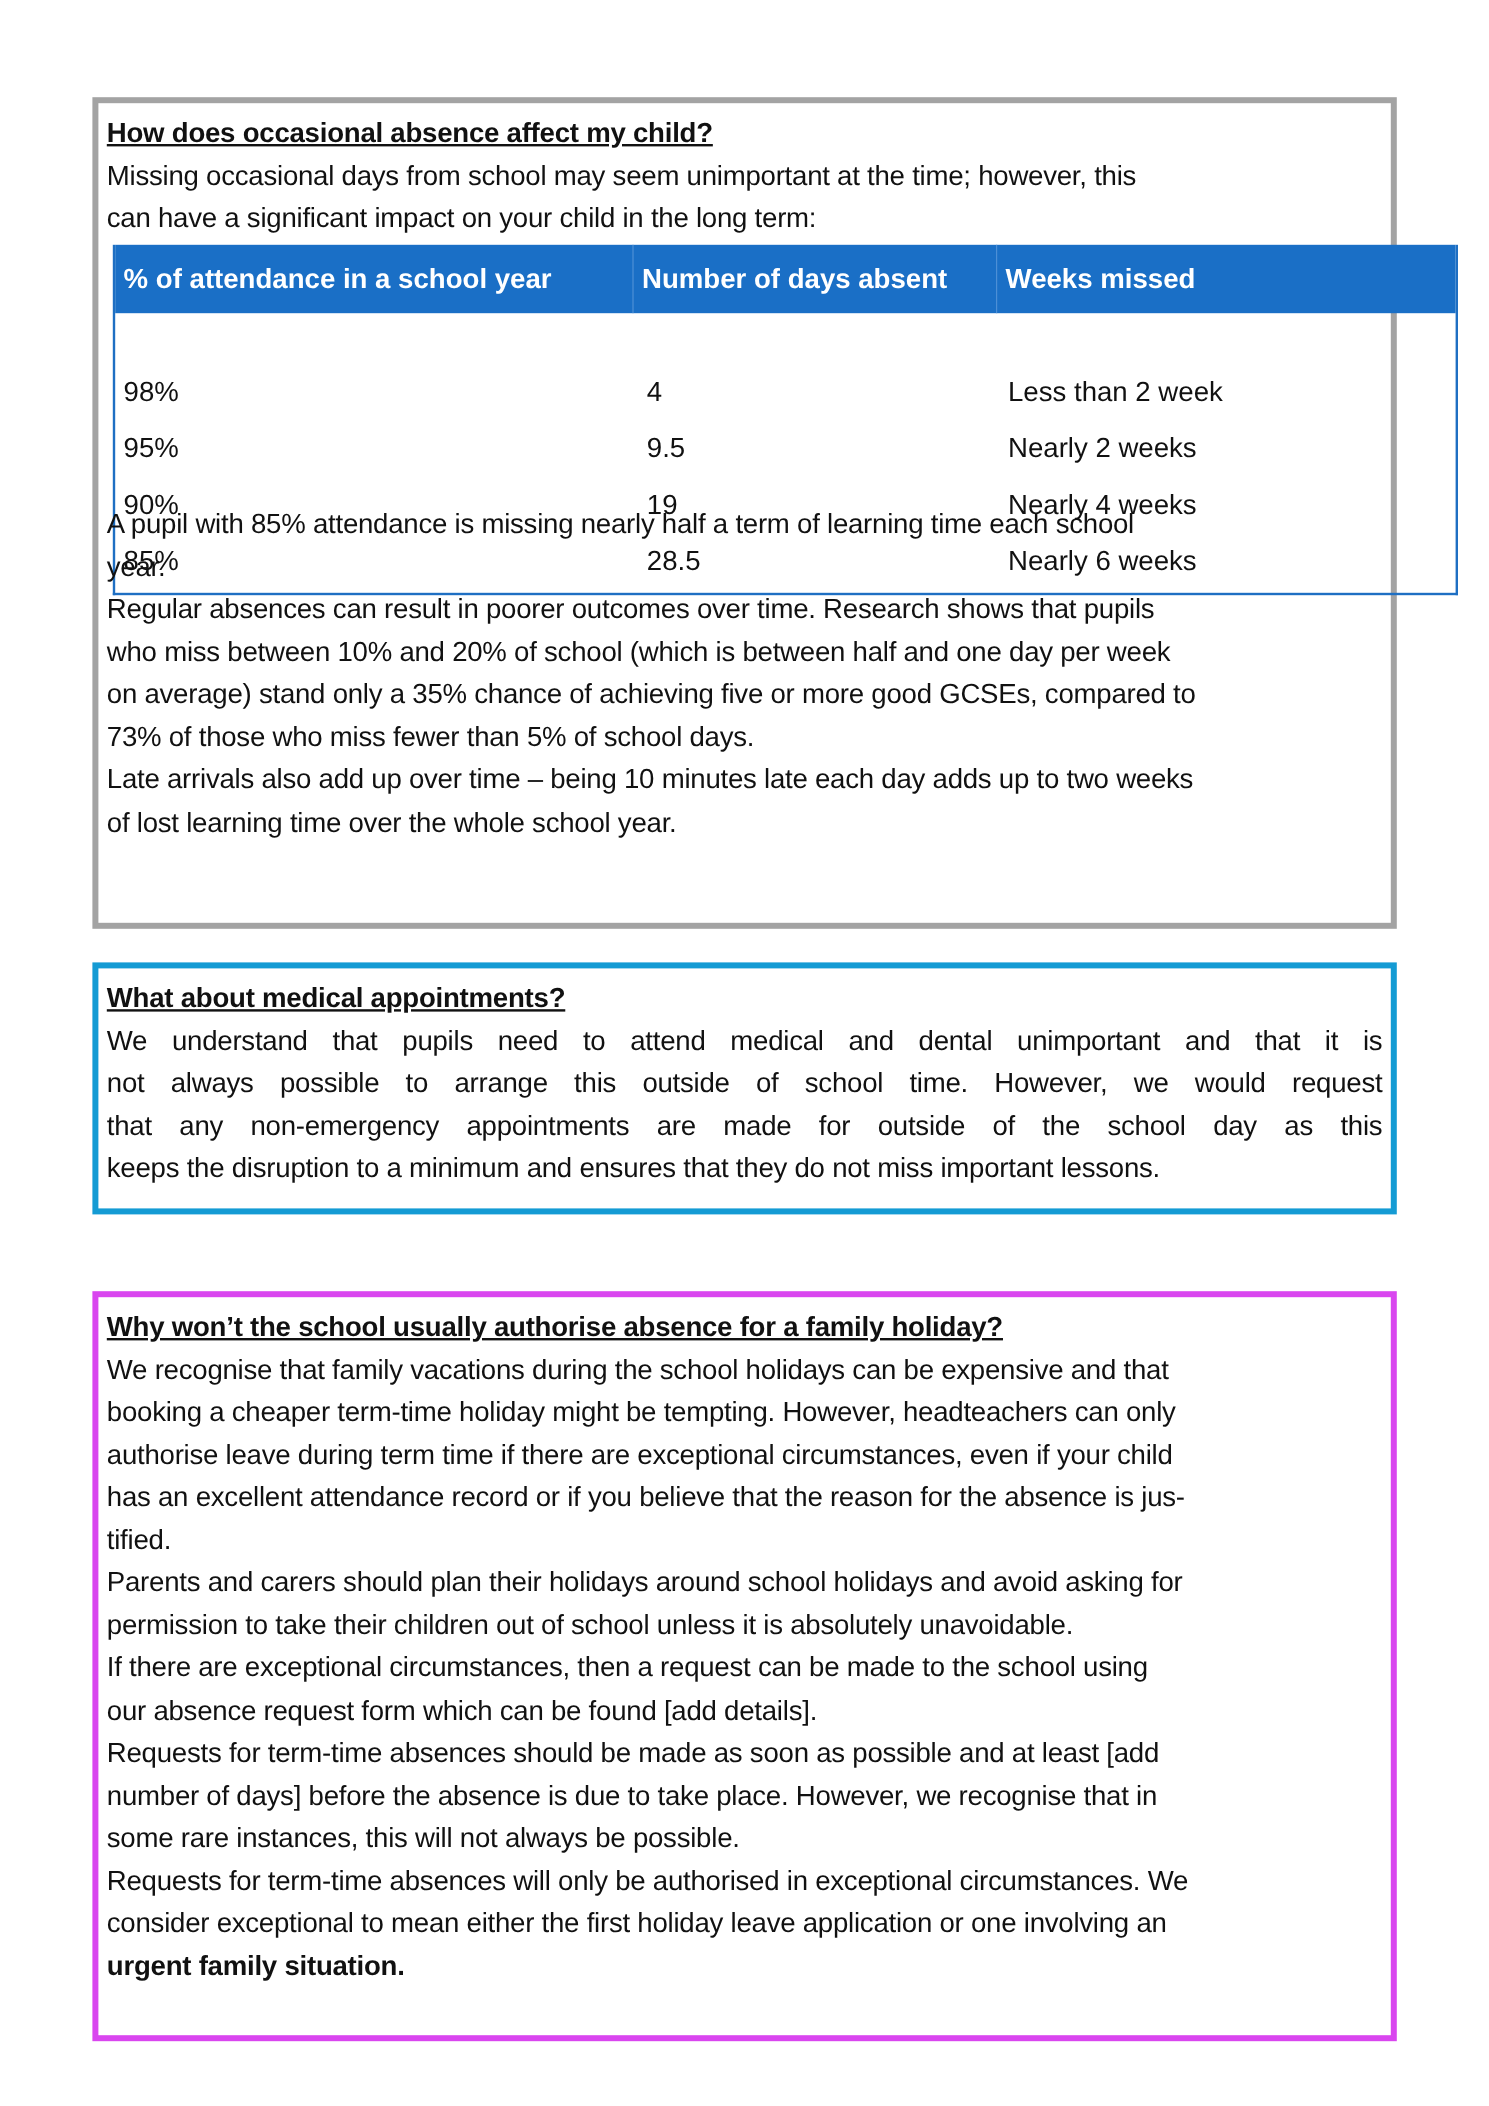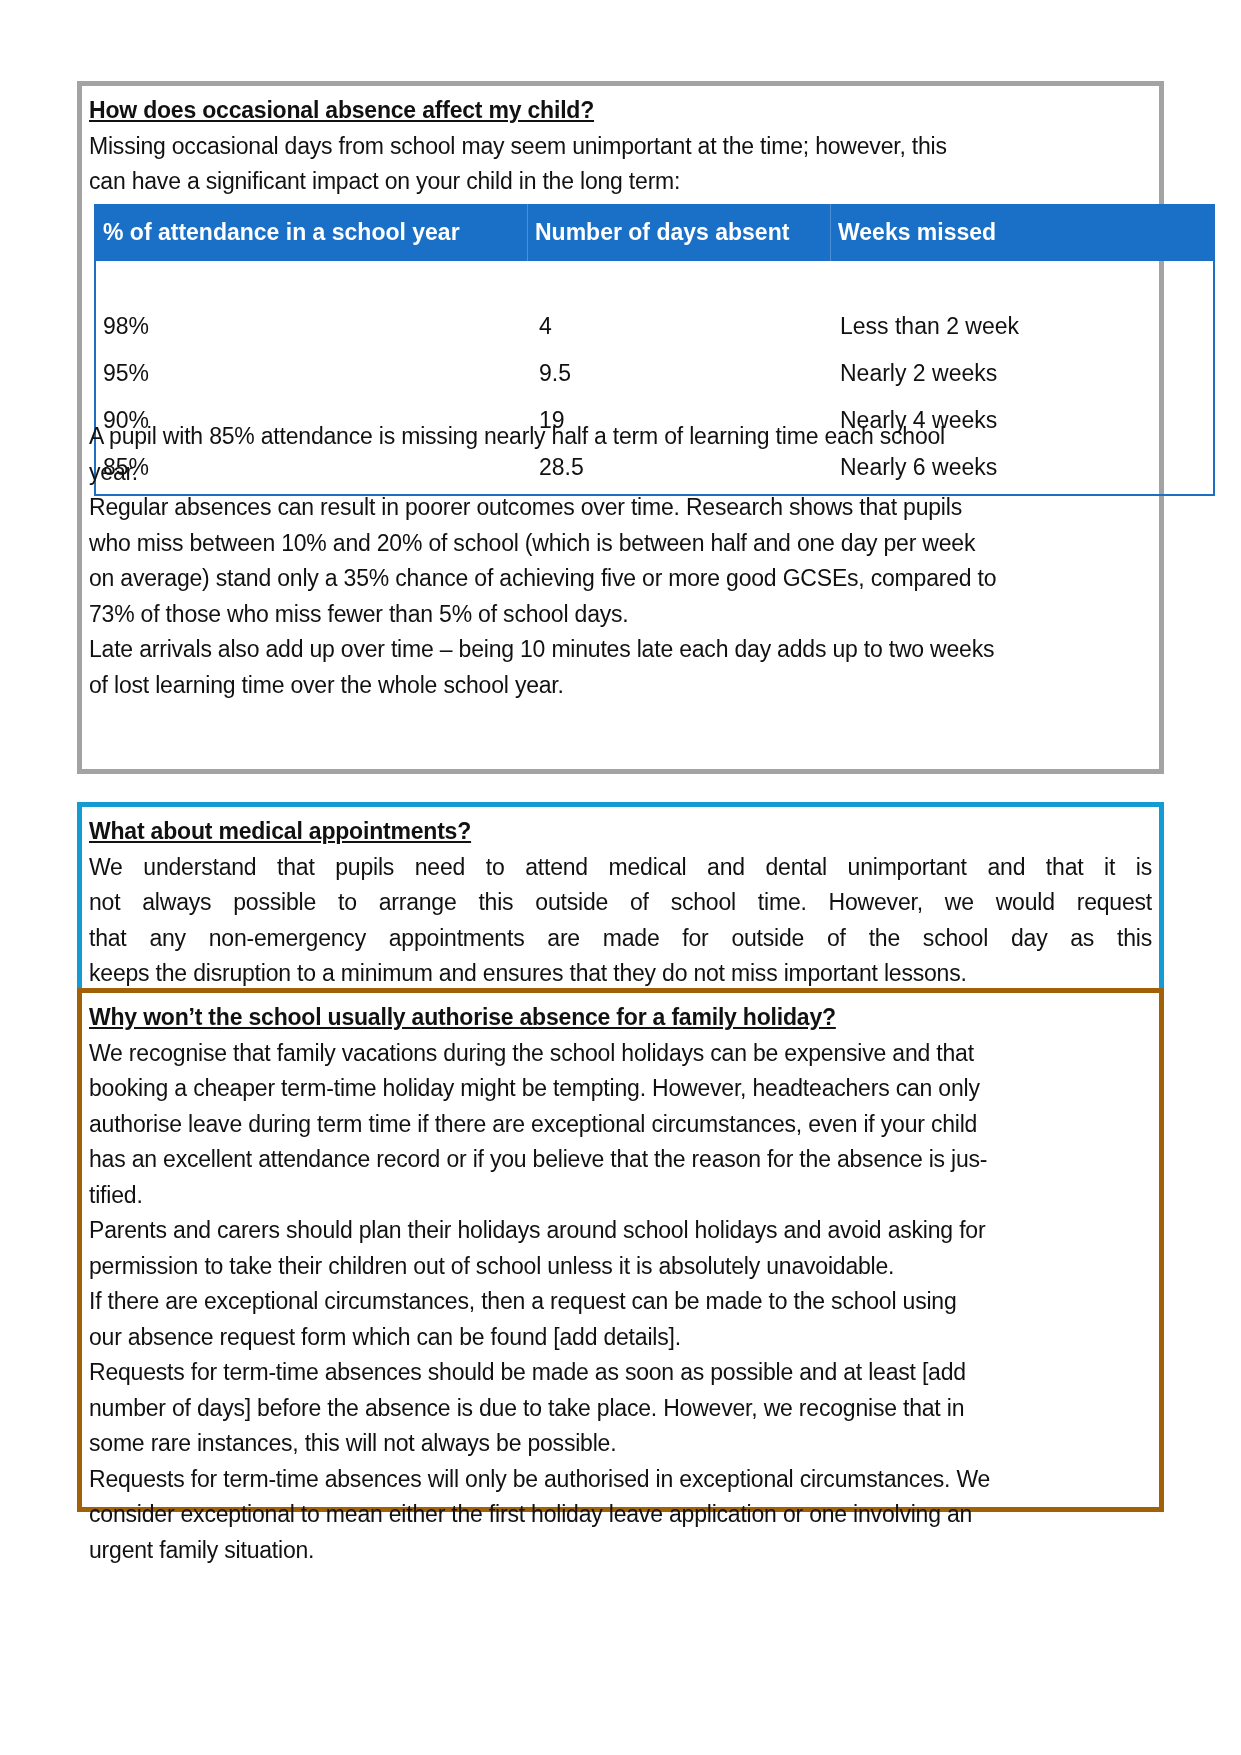--- a/index.html
+++ b/index.html
@@ -1,21 +1,21 @@
 <!DOCTYPE html>
 <html><head>
 <meta charset="utf-8">
 <style>
   html, body { margin: 0; padding: 0; background: #ffffff; }
   body { width: 1241px; height: 1755px; position: relative; overflow: hidden;
          font-family: "Liberation Sans", "DejaVu Sans", sans-serif; color: #111; }
   .box { position: absolute; left: 77px; width: 1087px; box-sizing: border-box; background: #fff; }
   #box1 { top: 81px; height: 693px; border: 5px solid #a3a3a3; }
   #box2 { top: 802px; height: 210px; border: 5px solid #149bd4; }
-  #box3 { top: 988px; height: 524px; border: 5px solid #a16207; }
+  #box3 { top: 1076px; height: 625px; border: 5px solid #d946ef; }
   .inner { position: absolute; left: 7px; right: 7px; top: 7px; }
   .title { font-weight: bold; text-decoration: underline; font-size: 23px; line-height: 35.5px; white-space: nowrap; letter-spacing: -0.2px; }
   .line { font-size: 23px; line-height: 35.5px; white-space: nowrap; letter-spacing: -0.2px; }
   .just { display: block; text-align: justify; text-align-last: justify; white-space: normal; }
   .just.last { text-align-last: left; }
 
   
   .tbl { position: absolute; left: 12px; top: 118px; width: 1121px; border: 2px solid #1e6fc3; border-top: none; box-sizing: border-box; border-collapse: collapse; }
   .thead { display: flex; background: #1a6fc6; color: #fff; height: 57px; align-items: center; font-weight: bold; font-size: 23px; }
   .thead .c { height: 100%; display: flex; align-items: center; box-sizing: border-box; padding-left: 7px; }
@@ -99,15 +99,15 @@
     <div class="line" style="display: block;">tified.</div>
     <div class="line" style="display: block;">Parents and carers should plan their holidays around school holidays and avoid asking for</div>
     <div class="line" style="display: block;">permission to take their children out of school unless it is absolutely unavoidable.</div>
     <div class="line" style="display: block;">If there are exceptional circumstances, then a request can be made to the school using</div>
     <div class="line" style="display: block;">our absence request form which can be found [add details].</div>
     <div class="line" style="display: block;">Requests for term-time absences should be made as soon as possible and at least [add</div>
     <div class="line" style="display: block;">number of days] before the absence is due to take place. However, we recognise that in</div>
     <div class="line" style="display: block;">some rare instances, this will not always be possible.</div>
     <div class="line" style="display: block;">Requests for term-time absences will only be authorised in exceptional circumstances. We</div>
     <div class="line" style="display: block;">consider exceptional to mean either the first holiday leave application or one involving an</div>
-    <div class="line" style="display: block;">urgent family situation.</div>
+    <div class="line" style="display: block; font-weight: bold;">urgent family situation.</div>
   </div>
 </div>
 
 </body></html>

